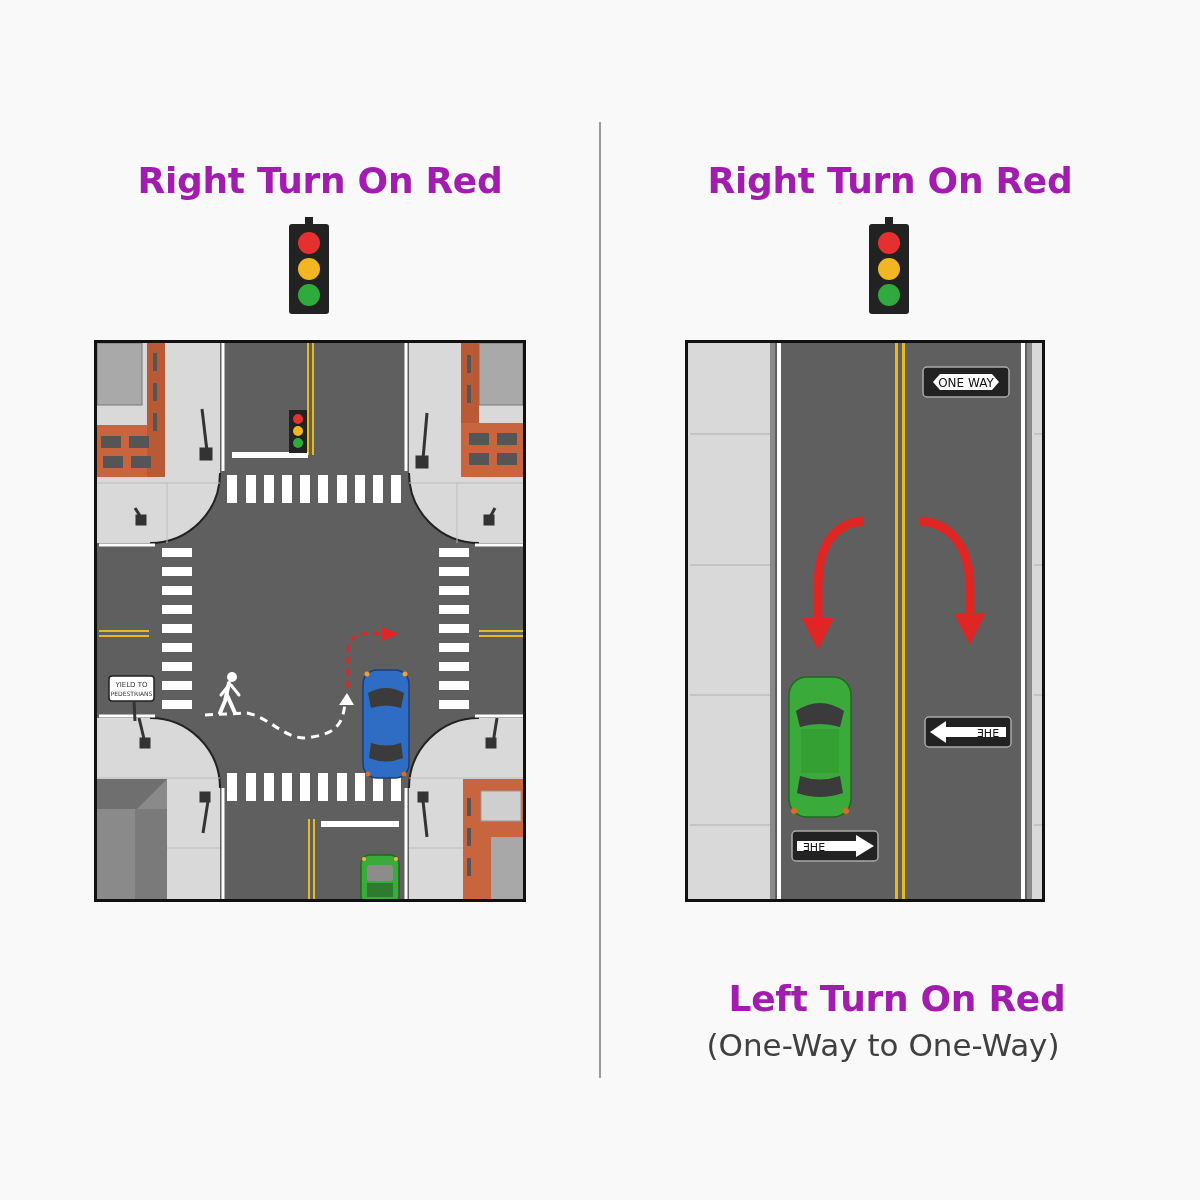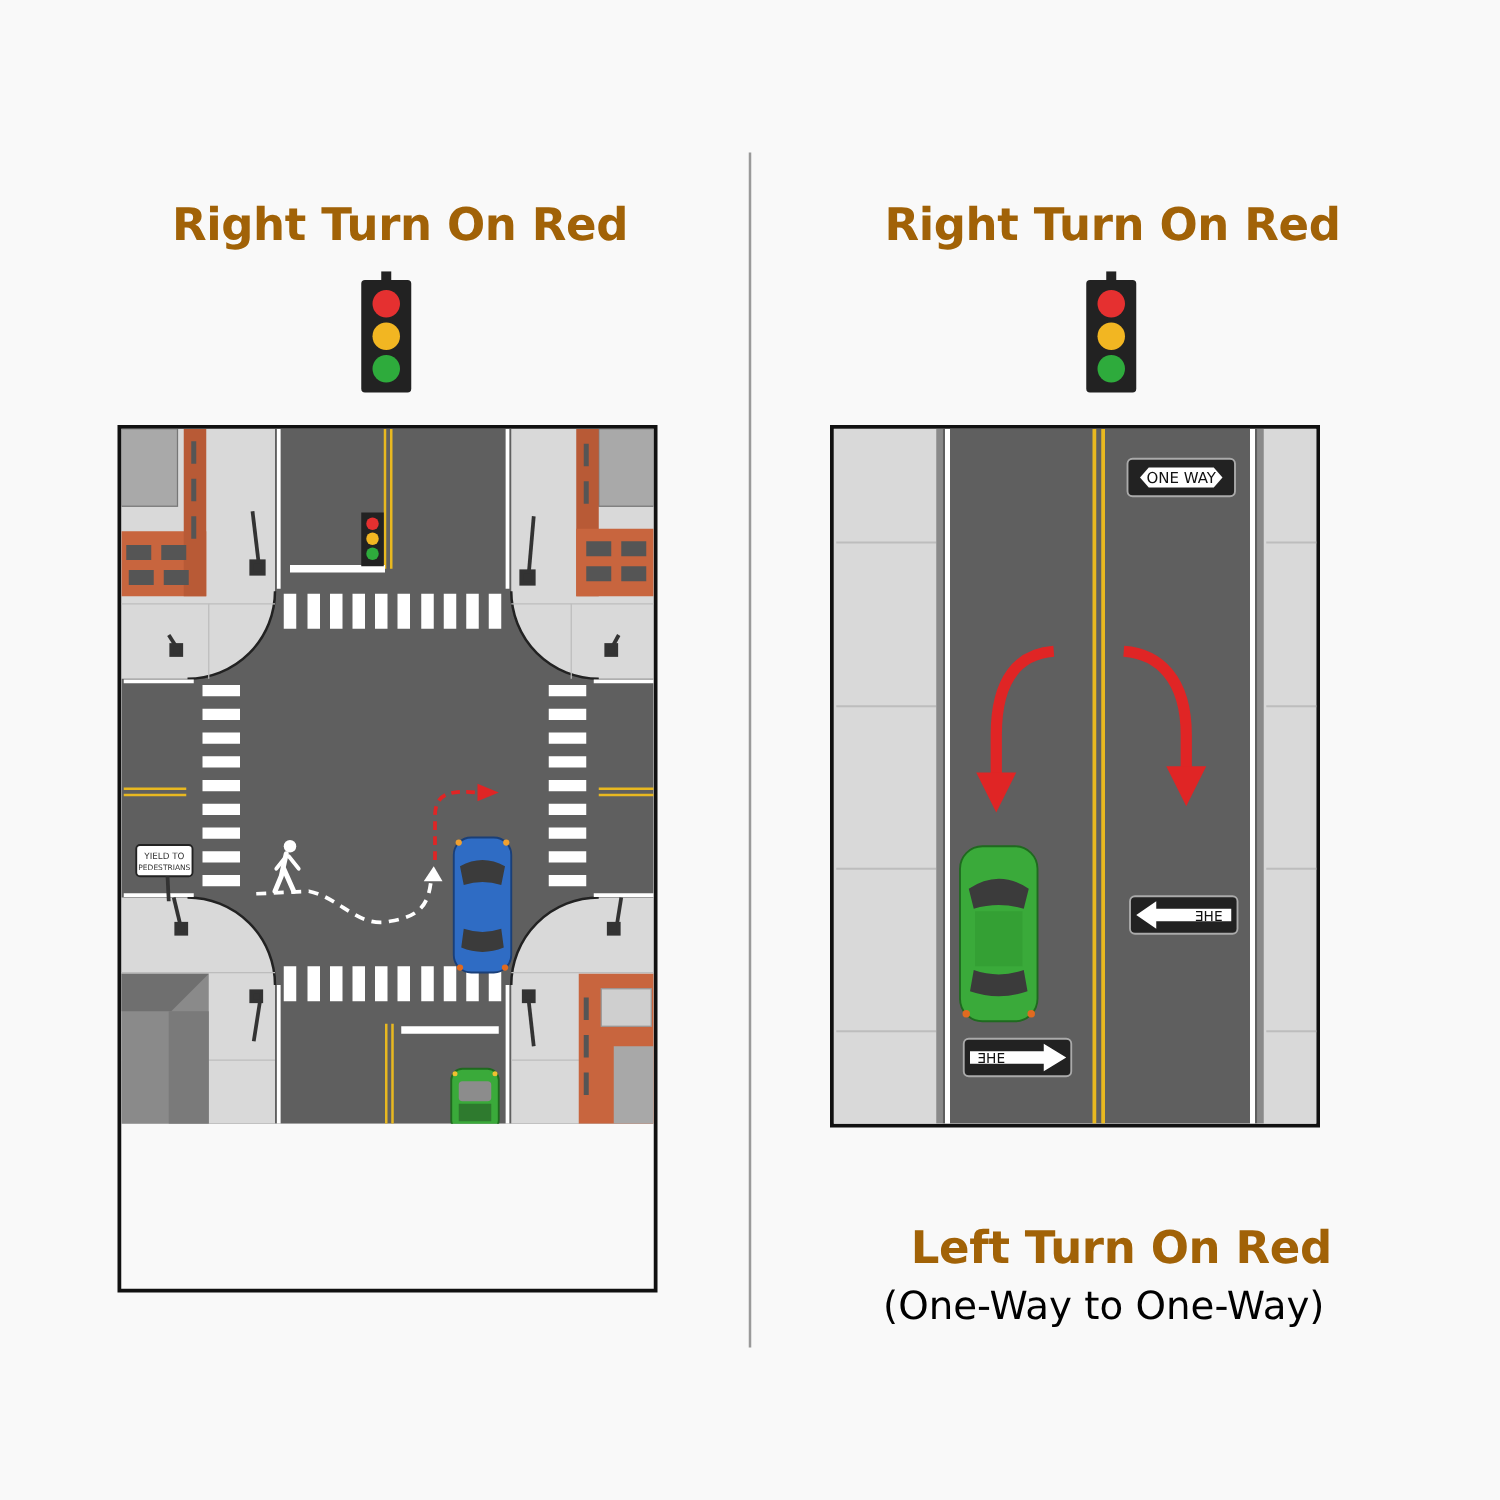--- a/index.html
+++ b/index.html
@@ -1,25 +1,25 @@
 <!DOCTYPE html>
 <html><head>
 <meta charset="utf-8">
 <style>
   html, body { margin: 0; padding: 0; }
   body {
     width: 1200px; height: 1200px; background: #f9f9f9; position: relative; overflow: hidden;
     font-family: "DejaVu Sans", "Liberation Sans", sans-serif;
   }
   .title {
-    position: absolute; font-weight: bold; font-size: 36px; color: #a16207; text-align: center;
+    position: absolute; font-weight: bold; font-size: 36px; color: #a21caf; text-align: center;
     letter-spacing: -0.3px;
   }
   .subtitle {
-    position: absolute; font-size: 31px; color: #000000; text-align: center;
+    position: absolute; font-size: 31px; color: #404040; text-align: center;
   }
   .divider { position: absolute; left: 599px; top: 122px; width: 2px; height: 956px; background: #9a9a9a; }
   .tl-icon { position: absolute; }
   .panel {
     position: absolute; border: 3px solid #111; overflow: hidden; box-sizing: border-box;
   }
   .panel svg { display: block; }
 </style>
 </head>
 <body>
@@ -39,21 +39,21 @@
 <svg class="tl-icon" style="left:868px; top:217px;" width="42" height="98" viewBox="0 0 42 98">
   <rect x="17" y="0" width="8" height="8" fill="#222"></rect>
   <rect x="1" y="7" width="40" height="90" rx="3" fill="#222"></rect>
   <circle cx="21" cy="26" r="11" fill="#e53030"></circle>
   <circle cx="21" cy="52" r="11" fill="#f2b622"></circle>
   <circle cx="21" cy="78" r="11" fill="#2eab3c"></circle>
 </svg>
 
 <div class="divider"></div>
 
-<div class="panel" style="left:94px; top:340px; width:432px; height:694px;">
+<div class="panel" style="left:94px; top:340px; width:432px; height:562px;">
   <svg width="426" height="556" viewBox="0 0 426 556">
 
     <rect x="0" y="0" width="426" height="556" fill="#5f5f5f"></rect>
 
     <g fill="#d9d9d9">
       <path d="M0 0 H123 V130 A70 70 0 0 1 53 200 H0 Z"></path>
     </g>
     <g fill="#d9d9d9">
       <path d="M312 0 H426 V200 H382 A70 70 0 0 1 312 130 Z"></path>
     </g>
@@ -258,21 +258,21 @@
     <g>
       <rect x="264" y="512" width="38" height="50" rx="9" fill="#3aaa3a" stroke="#1f6a1f" stroke-width="1.5"></rect>
       <rect x="270" y="522" width="26" height="16" rx="3" fill="#8c8c8c"></rect>
       <rect x="270" y="540" width="26" height="14" fill="#2e7a2e"></rect>
       <circle cx="267" cy="516" r="2" fill="#f0c030"></circle>
         <circle cx="299" cy="516" r="2" fill="#f0c030"></circle>
     </g>
   </svg>
 </div>
 
-<div class="panel" style="left:664px; top:340px; width:392px; height:562px;">
+<div class="panel" style="left:685px; top:340px; width:360px; height:562px;">
   <svg width="426" height="556" viewBox="0 0 426 556">
     <rect x="0" y="0" width="426" height="556" fill="#d9d9d9"></rect>
 
     <g stroke="#bdbdbd" stroke-width="1.5">
       <line x1="2" y1="91" x2="82" y2="91"></line>
         <line x1="2" y1="222" x2="82" y2="222"></line>
       <line x1="2" y1="352" x2="82" y2="352"></line>
         <line x1="2" y1="482" x2="82" y2="482"></line>
       <line x1="346" y1="91" x2="426" y2="91"></line>
         <line x1="346" y1="222" x2="426" y2="222"></line>

